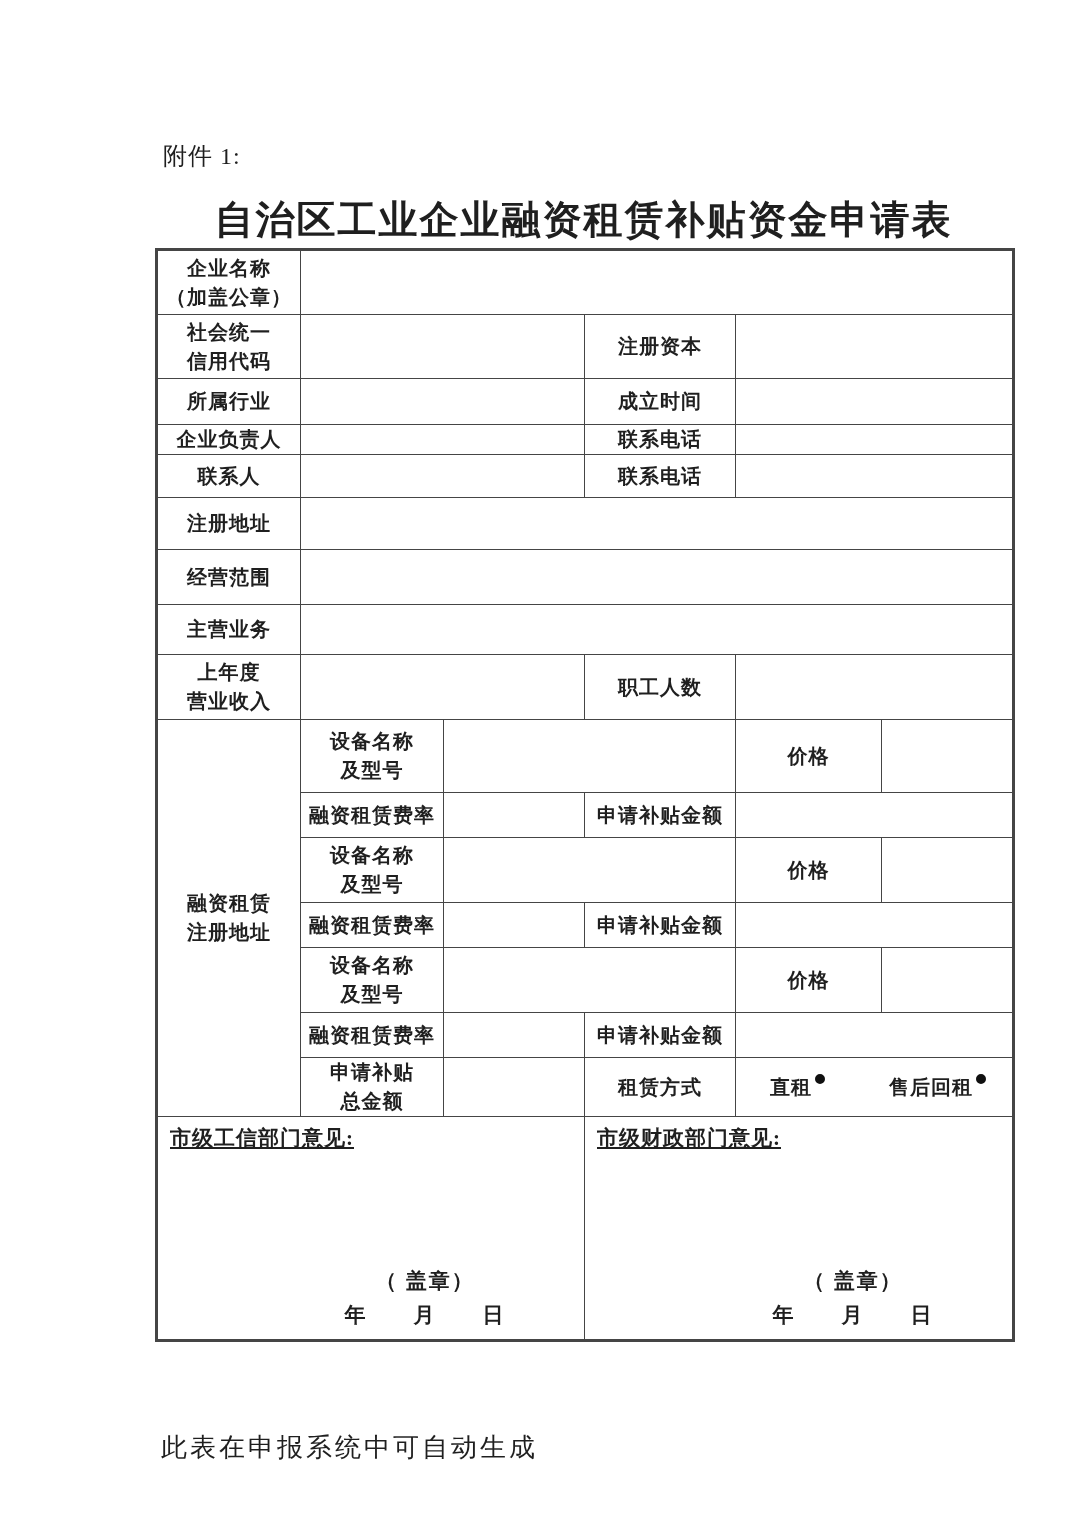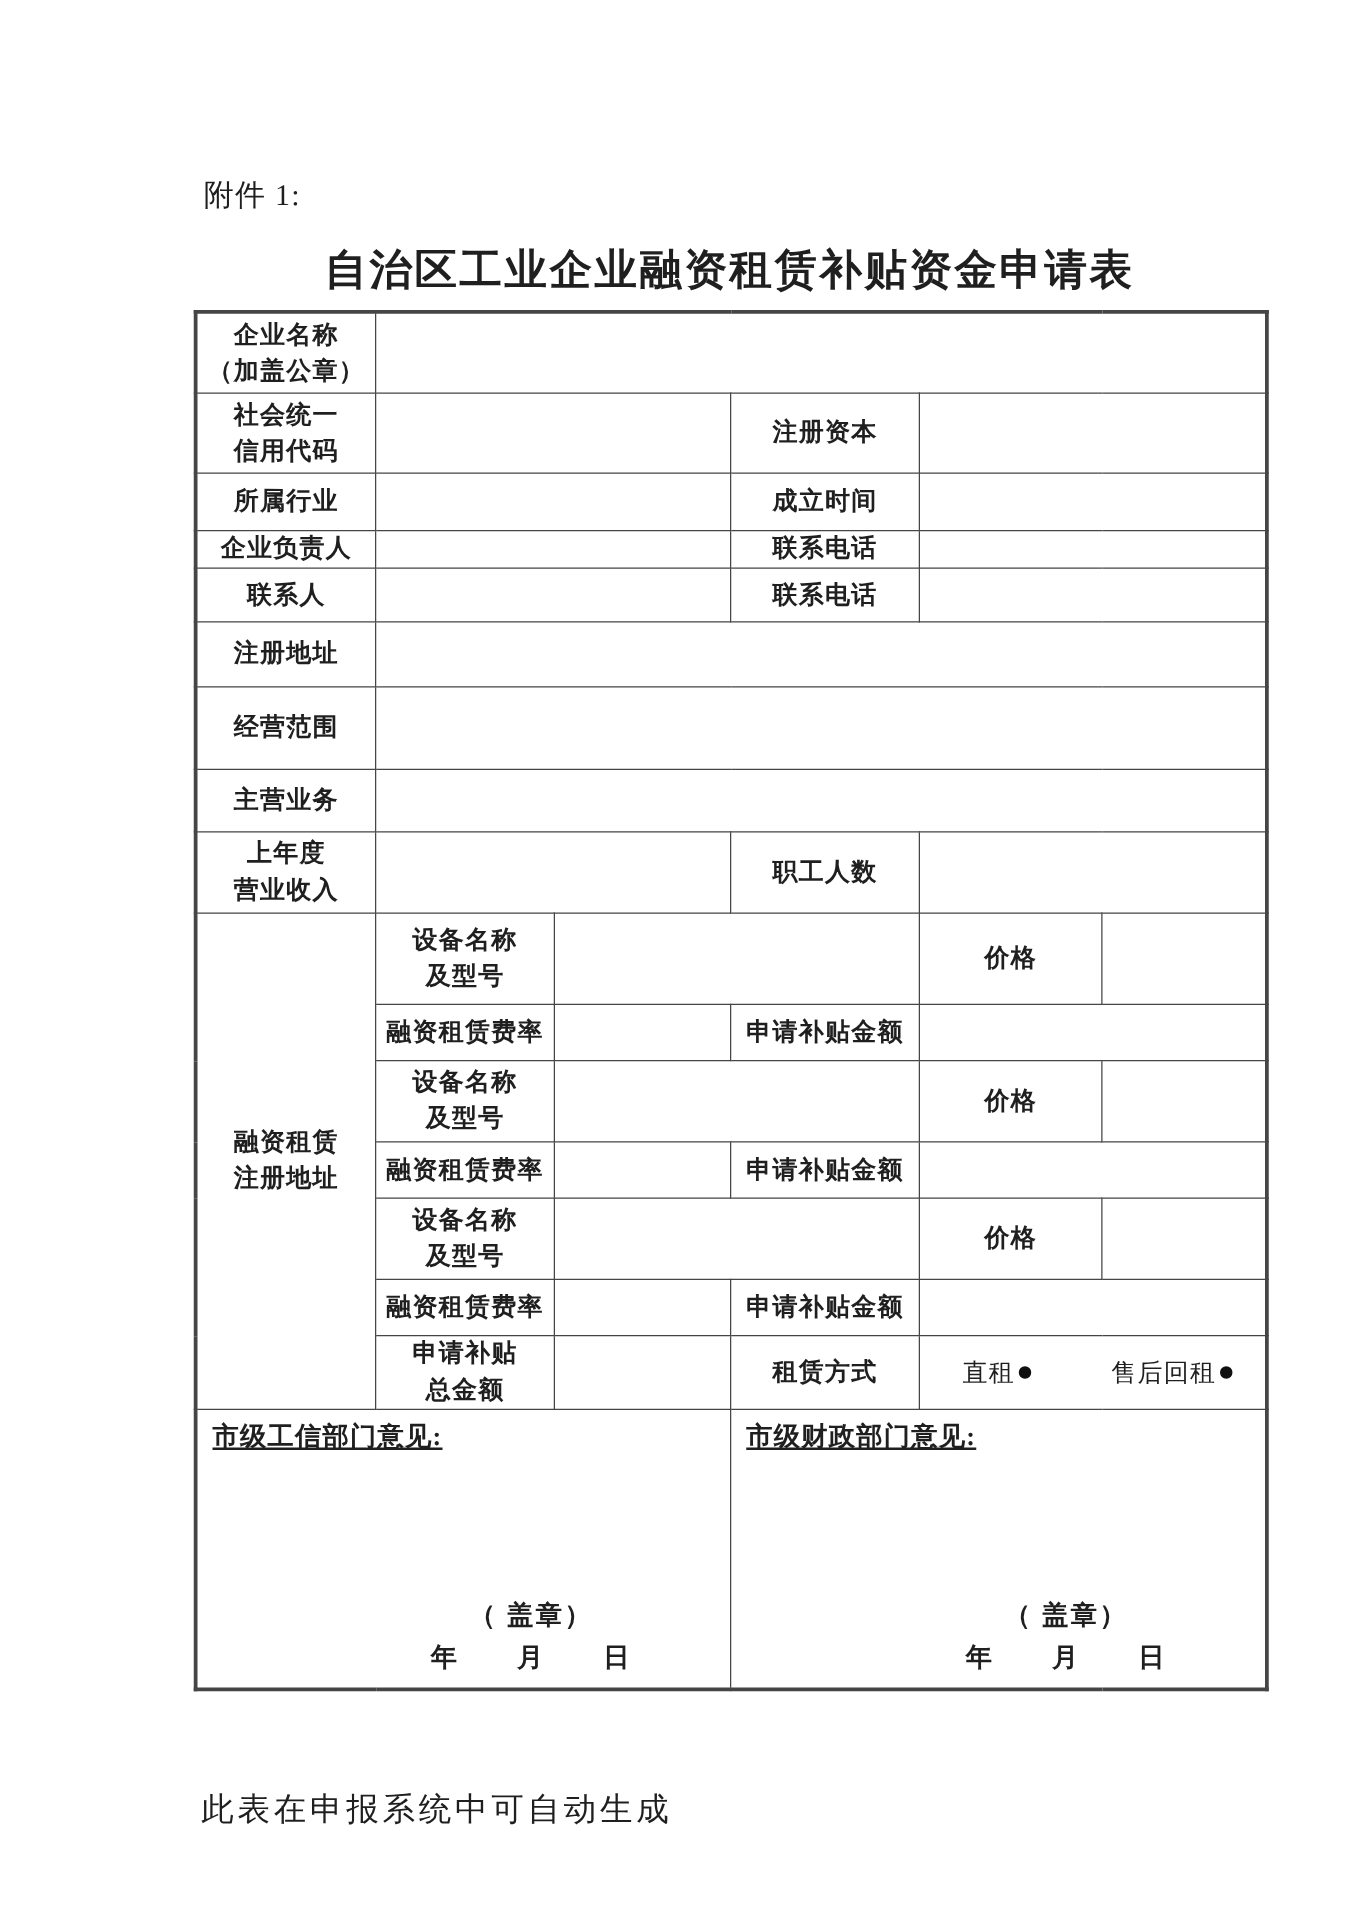--- a/index.html
+++ b/index.html
@@ -21,21 +21,21 @@
     top: 140px;
     font-size: 24px;
     letter-spacing: 1px;
   }
   .title {
     position: absolute;
     left: 155px;
     top: 193px;
     width: 857px;
     text-align: center;
-    font-size: 34px;
+    font-size: 39px;
     font-weight: bold;
     letter-spacing: 2px;
   }
   table.form-table {
     position: absolute;
     left: 155px;
     top: 248px;
     width: 857px;
     border-collapse: collapse;
     table-layout: fixed;
@@ -75,22 +75,21 @@
     letter-spacing: 2px;
   }
   .options-wrap {
     display: flex;
     justify-content: space-between;
     align-items: center;
     padding: 0 26px 0 34px;
   }
   .opt {
     display: flex;
-    align-items: center;
-    font-weight: normal;
+    font-weight: bold;
     letter-spacing: 1px;
   }
   .ring {
     display: inline-block;
     width: 9px;
     height: 9px;
     border: 5px solid #101010;
     border-radius: 50%;
     margin-left: 3px;
     background: #ffffff;
@@ -156,21 +155,21 @@
       <td class="fill" colspan="2"></td>
       <td class="lbl">联系电话</td>
       <td class="fill" colspan="2"></td>
     </tr>
 
     <tr style="height:52px">
       <td class="lbl">注册地址</td>
       <td class="fill" colspan="5"></td>
     </tr>
 
-    <tr style="height:66px">
+    <tr style="height:55px">
       <td class="lbl">经营范围</td>
       <td class="fill" colspan="5"></td>
     </tr>
 
     <tr style="height:50px">
       <td class="lbl">主营业务</td>
       <td class="fill" colspan="5"></td>
     </tr>
 
     <tr style="height:65px">

